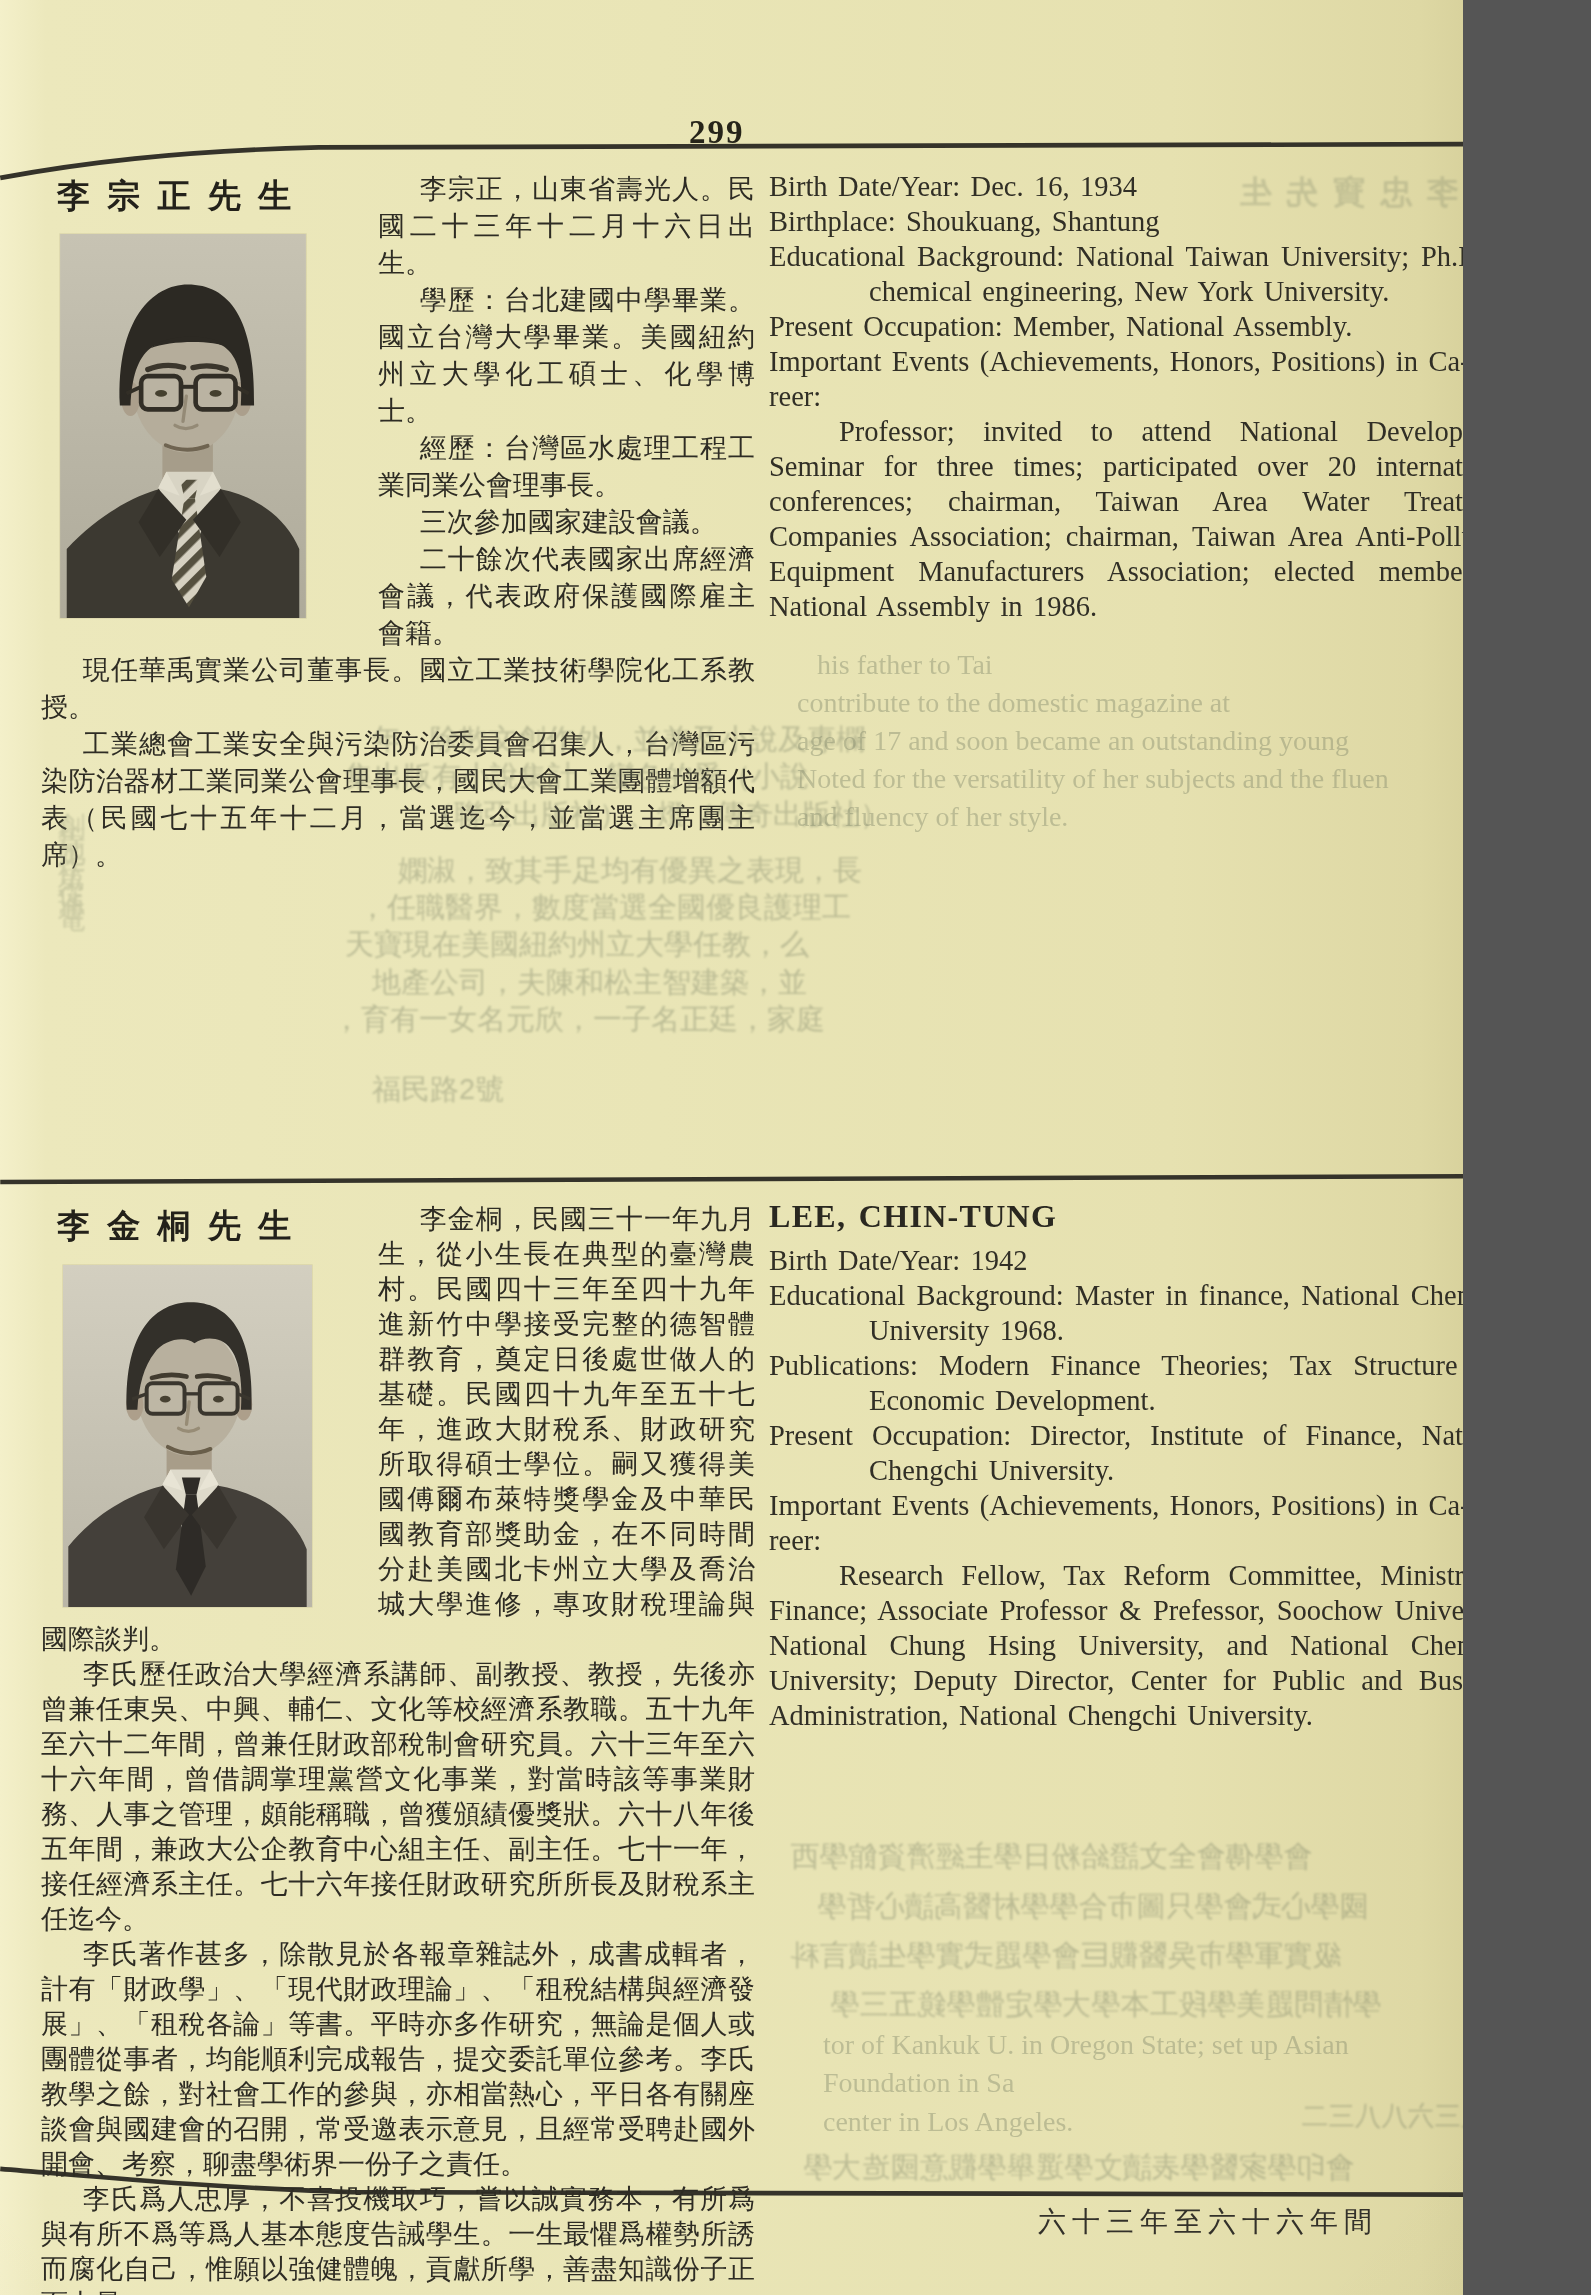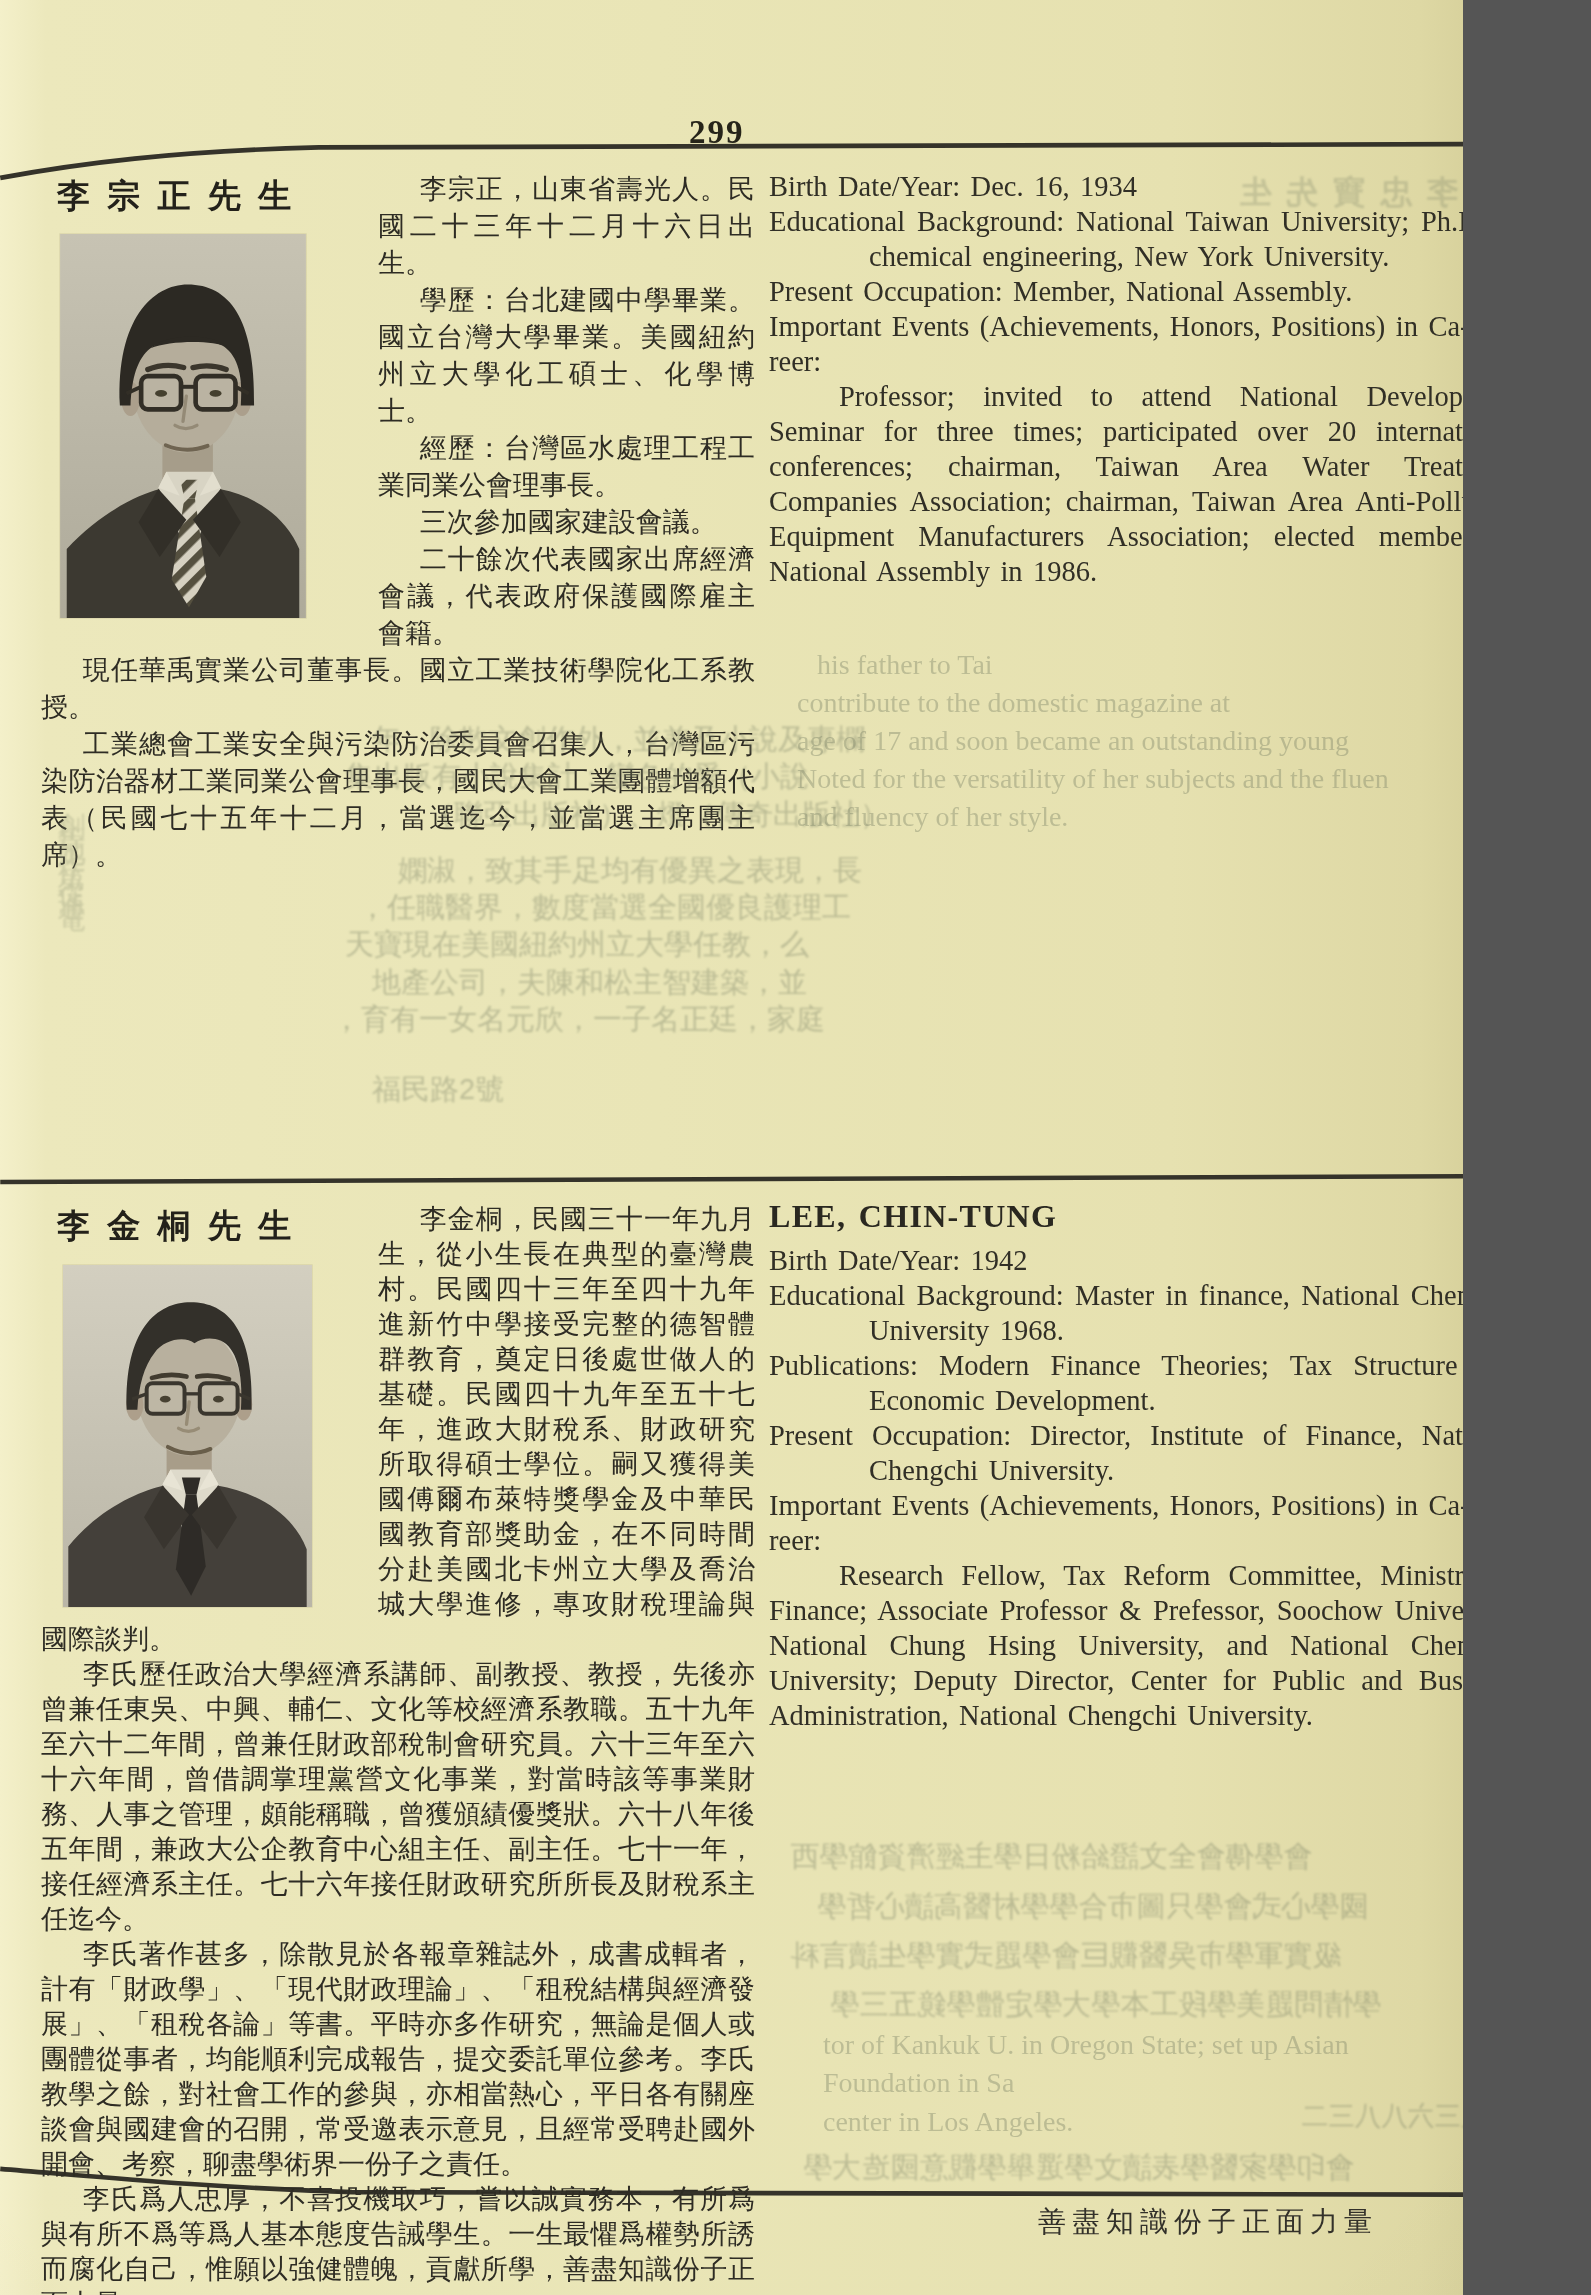--- a/index.html
+++ b/index.html
@@ -139,20 +139,21 @@
     <p>學歷：台北建國中學畢業。國立台灣大學畢業。美國紐約州立大學化工碩士、化學博士。</p>
     <p>經歷：台灣區水處理工程工業同業公會理事長。</p>
     <p>三次參加國家建設會議。</p>
     <p>二十餘次代表國家出席經濟會議，代表政府保護國際雇主會籍。</p>
     <p>現任華禹實業公司董事長。國立工業技術學院化工系教授。</p>
     <p>工業總會工業安全與污染防治委員會召集人，台灣區污染防治器材工業同業公會理事長，國民大會工業團體增額代表（民國七十五年十二月，當選迄今，並當選主席團主席）。</p>
   </div>
 
   <div class="en-block" style="top:169px;">
     <p class="efield">Birth Date/Year: Dec. 16, 1934</p>
+    <p class="efield">Birthplace: Shoukuang, Shantung</p>
     <p class="efield hang">Educational Background: National Taiwan University; Ph.D. in chemical engineering, New York University.</p>
     <p class="efield">Present Occupation: Member, National Assembly.</p>
     <p class="efield pre">Important Events (Achievements, Honors, Positions) in Ca-
 reer:</p>
     <p class="career">Professor; invited to attend National Development Seminar for three times; participated over 20 international conferences; chairman, Taiwan Area Water Treatment Companies Association; chairman, Taiwan Area Anti-Pollution Equipment Manufacturers Association; elected member of National Assembly in 1986.</p>
   </div>
 
   <div class="bleed bleed-zh" style="left:372px;top:720px;">年，除散文創作外，並兼及小說及專欄</div>
   <div class="bleed bleed-zh" style="left:345px;top:757px;">集出版有小說集計：變色的愛（小說</div>
   <div class="bleed bleed-zh" style="left:425px;top:795px;">（聯亞出版社）、燈（傳奇出版社）</div>
@@ -240,16 +241,16 @@
   <div class="bleed bleed-zh mirror" style="left:790px;top:1837px;">會學傳會全文證給粉日學主經濟資館學西</div>
   <div class="bleed bleed-zh mirror" style="left:817px;top:1887px;">國學心式會學只圖市合學學村醫高讀心哲學</div>
   <div class="bleed bleed-zh mirror" style="left:790px;top:1936px;">級實軍學市吳醫觀巨會學題式實學生讀言科</div>
   <div class="bleed bleed-zh mirror" style="left:830px;top:1985px;">學情問題美學段工本學大學定體學鏡五三學</div>
   <div class="bleed bleed-zh mirror" style="left:803px;top:2148px;">會印學家醫學表讀文學選舉學觀意國造大學</div>
   <div class="bleed bleed-en" style="left:823px;top:2029px;">tor of Kankuk U. in Oregon State; set up Asian</div>
   <div class="bleed bleed-en" style="left:823px;top:2067px;">Foundation in Sa</div>
   <div class="bleed bleed-en" style="left:823px;top:2106px;">center in Los Angeles.</div>
   <div class="bleed bleed-zh mirror" style="left:1301px;top:2098px;font-size:26.6px;">電話：八三六八八三二</div>
 
-  <div class="footer">善盡知識份子正面力量</div>
+  <div class="footer">六十三年至六十六年間</div>
 
 </div>
 
 
 </body></html>

